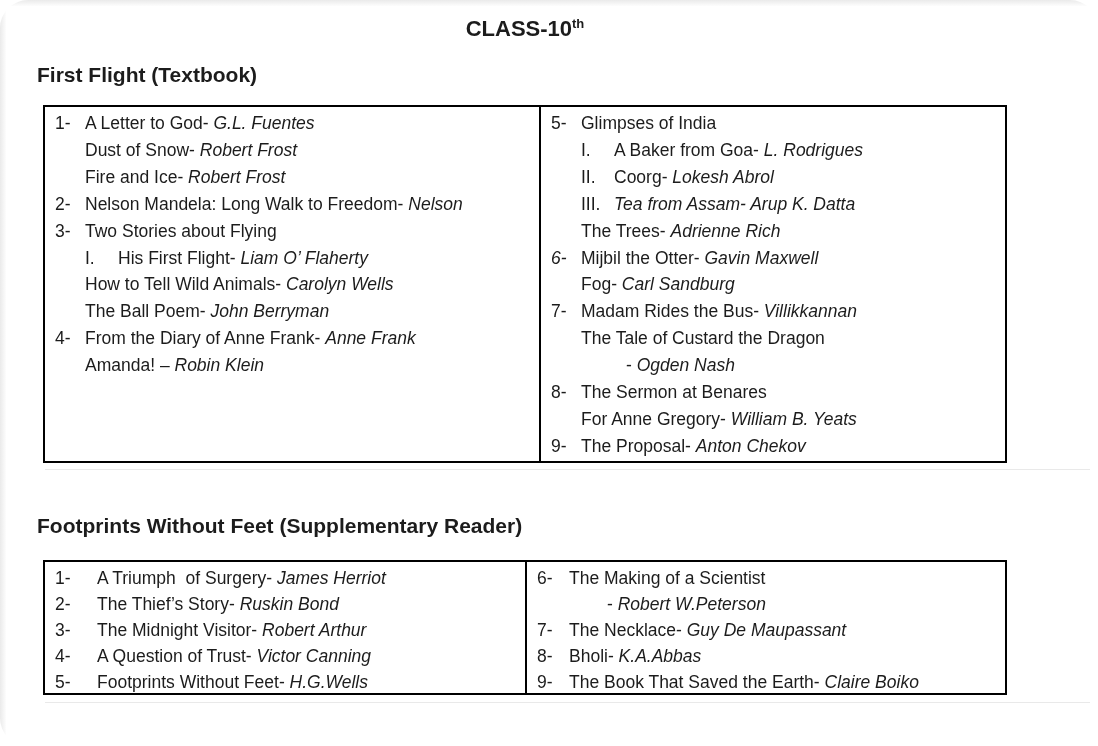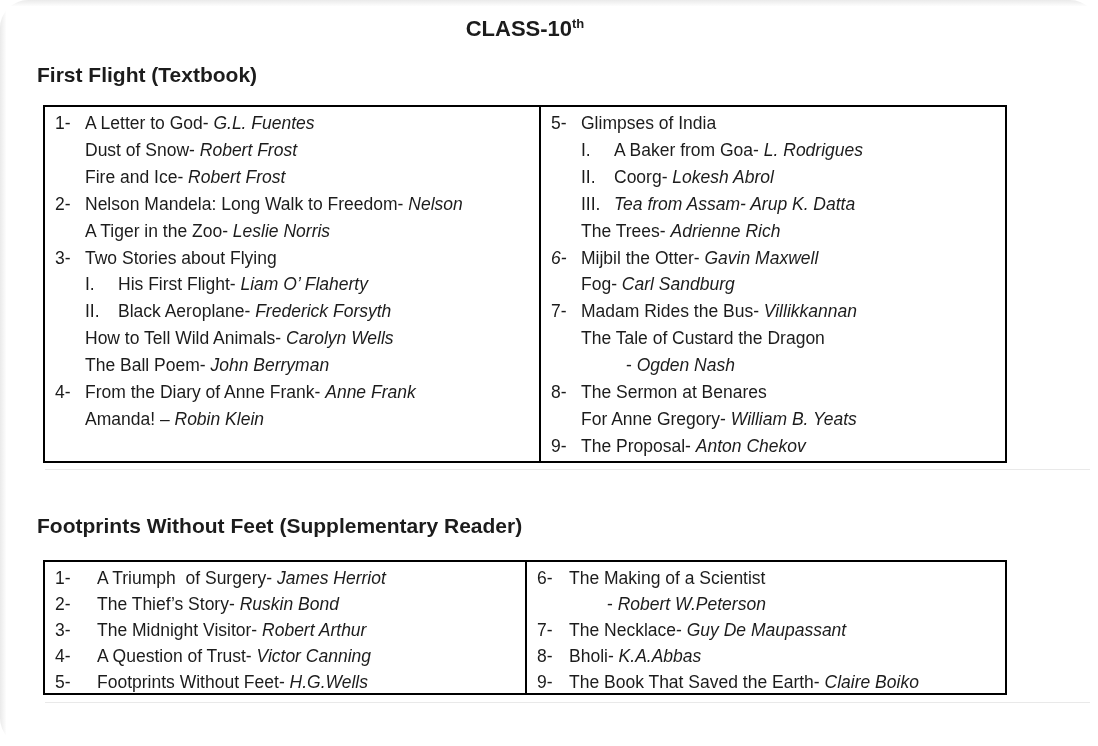--- a/index.html
+++ b/index.html
@@ -47,24 +47,22 @@
   <div class="doc-title"><span>CLASS-10</span><sup>th</sup></div>
 
   <h2 class="h h1">First Flight (Textbook)</h2>
 
   <div class="table t1">
     <div class="col col-left">
         <div class="line"><span class="num">1-</span><span class="body"><span>A Letter to God- </span><span class="it">G.L. Fuentes</span></span></div>
         <div class="line"><span class="num"></span><span class="body"><span>Dust of Snow- </span><span class="it">Robert Frost</span></span></div>
         <div class="line"><span class="num"></span><span class="body"><span>Fire and Ice- </span><span class="it">Robert Frost</span></span></div>
         <div class="line"><span class="num">2-</span><span class="body"><span>Nelson Mandela: Long Walk to Freedom- </span><span class="it">Nelson</span></span></div>
-        <div class="line"><span class="num"></span><span class="body"><span>A Tiger in the Zoo- </span><span class="it">Leslie Norris</span></span></div>
         <div class="line"><span class="num">3-</span><span class="body"><span>Two Stories about Flying</span></span></div>
         <div class="line"><span class="num"></span><span class="body"><span class="roman">I.</span><span>His First Flight- </span><span class="it">Liam O’ Flaherty</span></span></div>
-        <div class="line"><span class="num"></span><span class="body"><span class="roman">II.</span><span>Black Aeroplane- </span><span class="it">Frederick Forsyth</span></span></div>
         <div class="line"><span class="num"></span><span class="body"><span>How to Tell Wild Animals- </span><span class="it">Carolyn Wells</span></span></div>
         <div class="line"><span class="num"></span><span class="body"><span>The Ball Poem- </span><span class="it">John Berryman</span></span></div>
         <div class="line"><span class="num">4-</span><span class="body"><span>From the Diary of Anne Frank- </span><span class="it">Anne Frank</span></span></div>
         <div class="line"><span class="num"></span><span class="body"><span>Amanda! – </span><span class="it">Robin Klein</span></span></div>
       </div>
     <div class="col col-right">
         <div class="line"><span class="num">5-</span><span class="body"><span>Glimpses of India</span></span></div>
         <div class="line"><span class="num"></span><span class="body"><span class="roman">I.</span><span>A Baker from Goa- </span><span class="it">L. Rodrigues</span></span></div>
         <div class="line"><span class="num"></span><span class="body"><span class="roman">II.</span><span>Coorg- </span><span class="it">Lokesh Abrol</span></span></div>
         <div class="line"><span class="num"></span><span class="body"><span class="roman">III.</span><span class="it">Tea from Assam- Arup K. Datta</span></span></div>

